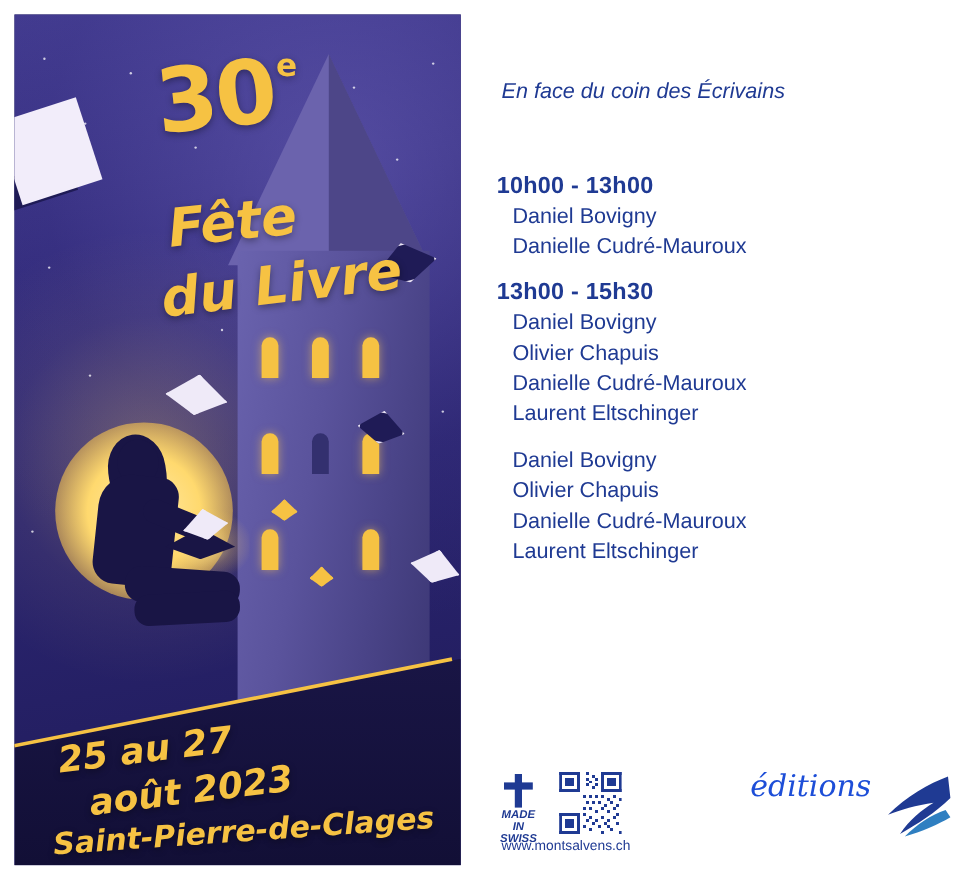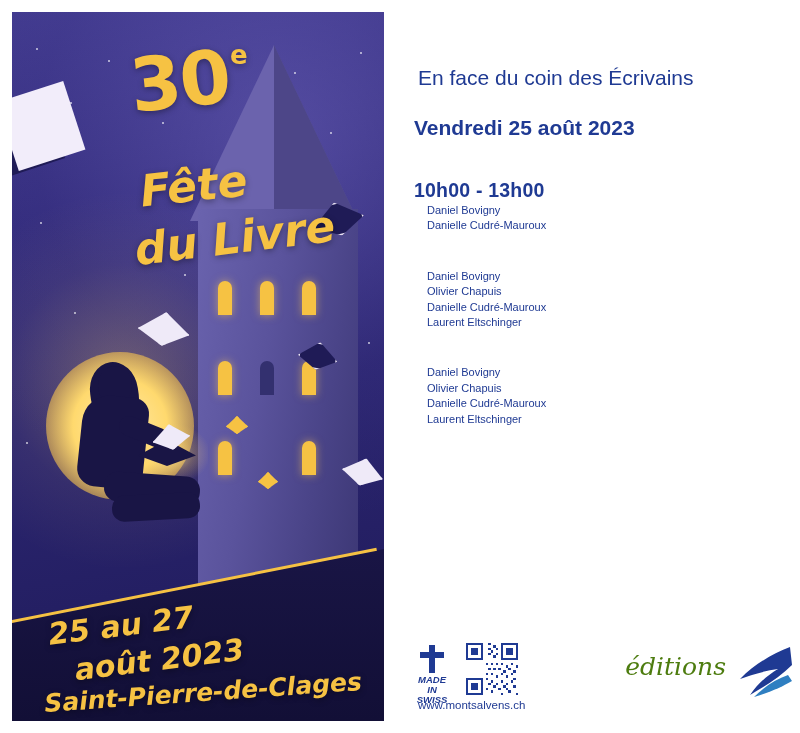--- a/index.html
+++ b/index.html
@@ -228,47 +228,48 @@
     top: 28px;
     font-size: 25.5px;
     font-weight: bold;
     color: #1f3a93;
     letter-spacing: -0.2px;
   }
   .subtitle {
     position: absolute;
     left: 18px;
     top: 66px;
-    font-size: 21px;
+    font-size: 18px;
+    font-style: italic;
     color: #1f3a93;
   }
   .day-title {
     position: absolute;
     left: 14px;
     top: 116px;
     font-size: 21px;
     font-weight: bold;
     color: #1f3a93;
   }
   .schedule {
     position: absolute;
     left: 14px;
     top: 144px;
     width: 380px;
   }
-  .slot { margin-bottom: 14px; margin-top: 35px; }
+  .slot { margin-bottom: 14px; }
   .slot-time {
     font-size: 19.5px;
     font-weight: bold;
     color: #1f3a93;
     margin-bottom: 1px;
     letter-spacing: 0.2px;
   }
   .slot-name {
-    font-size: 11px;
+    font-size: 18px;
     color: #1f3a93;
     padding-left: 13px;
     line-height: 1.4;
   }
 
   
   .footer {
     position: absolute;
     left: 400px;
     bottom: 10px;
@@ -316,23 +317,23 @@
   .site-url {
     position: absolute;
     left: 18px;
     top: 62px;
     font-size: 11.5px;
     color: #1f3a93;
   }
   .editions {
     position: absolute;
     right: 74px;
-    top: 18px;
+    top: 6px;
     text-align: center;
-    color: #4d7c0f;
+    color: #1d4ed8;
     line-height: 0.95;
   }
   .editions .e1 {
     font-size: 25px;
     font-style: italic;
     font-family: "DejaVu Serif", serif;
   }
   .editions .e2 {
     font-size: 29px;
     font-weight: bold;
@@ -411,30 +412,30 @@
   <div class="poster-txt t-e">e</div>
   <div class="poster-txt t-fete">Fête</div>
   <div class="poster-txt t-dulivre">du Livre</div>
   <div class="poster-txt t-dates">25 au 27</div>
   <div class="poster-txt t-dates2">août 2023</div>
   <div class="poster-txt t-place">Saint-Pierre-de-Clages</div>
 </div>
 
 <div class="panel">
   <div class="subtitle">En face du coin des Écrivains</div>
-  <div class="day-title">Vendredi 25 août 2023</div>
 
   <div class="schedule">
     <div class="slot">
       <div class="slot-time">10h00 - 13h00</div>
       <div class="slot-name">Daniel Bovigny</div>
       <div class="slot-name">Danielle Cudré-Mauroux</div>
     </div>
 
     <div class="slot">
+      <div class="slot-time">13h00 - 15h30</div>
       <div class="slot-name">Daniel Bovigny</div>
       <div class="slot-name">Olivier Chapuis</div>
       <div class="slot-name">Danielle Cudré-Mauroux</div>
       <div class="slot-name">Laurent Eltschinger</div>
     </div>
 
     <div class="slot">
       <div class="slot-name">Daniel Bovigny</div>
       <div class="slot-name">Olivier Chapuis</div>
       <div class="slot-name">Danielle Cudré-Mauroux</div>

